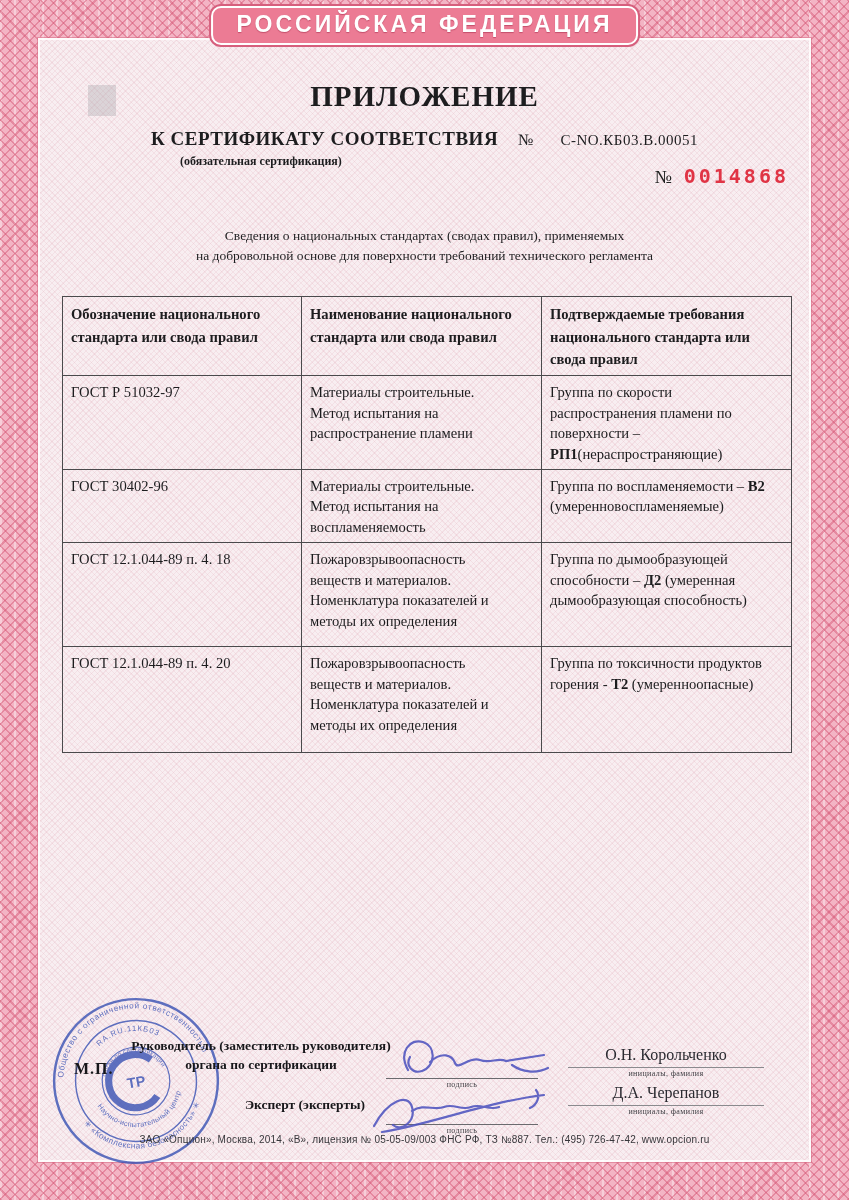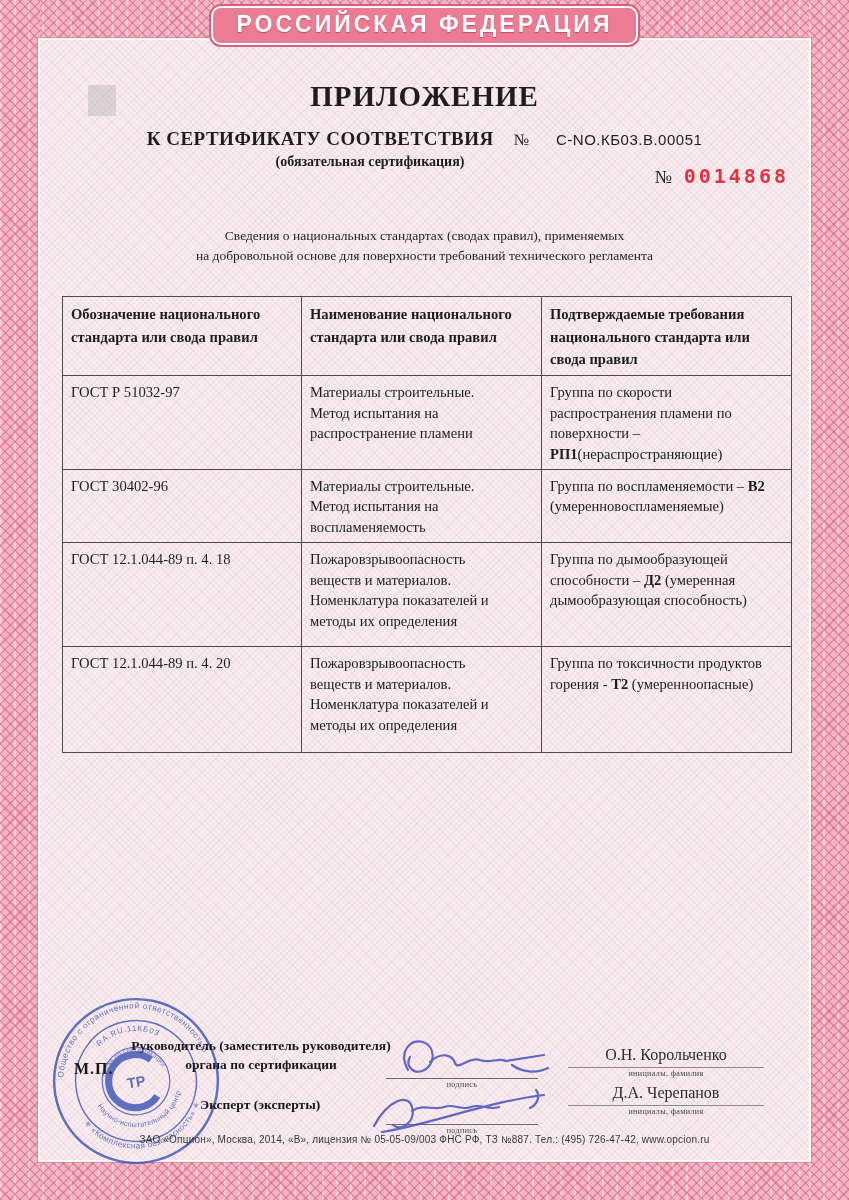--- a/index.html
+++ b/index.html
@@ -44,24 +44,24 @@
 
   .title{
     position:absolute;top:80px;left:0;width:100%;text-align:center;
     font-size:29px;font-weight:bold;letter-spacing:1px;color:#1d1d1f;
   }
   .subtitle-row{
     position:absolute;top:128px;left:0;width:100%;text-align:center;white-space:nowrap;color:#1d1d1f;
   }
   .subtitle-main{font-size:19px;font-weight:bold;letter-spacing:.5px;margin-top:44px;}
   .subtitle-no{font-size:16px;margin-left:16px;}
-  .subtitle-cert{font-family:Liberation Sans, sans-serif;font-size:15px;margin-left:23px;letter-spacing:.5px;}
+  .subtitle-cert{font-family:Liberation Serif, serif;font-size:15px;margin-left:23px;letter-spacing:.5px;}
   .cert-type{
-    position:absolute;top:154px;left:180px;width:380px;text-align:center;
-    font-size:14px;font-weight:bold;color:#1d1d1f;
+    position:absolute;top:154px;left:180px;width:380px;text-align:left;
+    font-size:12px;font-weight:bold;color:#1d1d1f;
   }
   .blank-no{position:absolute;top:164px;right:60px;text-align:center;white-space:nowrap;}
   .blank-no .lbl{font-size:18px;color:#222;}
   .blank-no .num{
     font-family:"DejaVu Sans Mono",monospace;font-size:20px;font-weight:bold;
     color:#e03445;letter-spacing:3px;margin-left:8px;
   }
 
   .intro{position:absolute;top:226px;left:0;width:100%;text-align:center;font-size:13.5px;line-height:20px;color:#1e1e20;}
 
@@ -78,21 +78,21 @@
     padding:6px 10px 4px 8px;font-size:14.6px;color:#1c1c1e;
   }
   table.standards th{font-weight:bold;line-height:1.55;}
   table.standards td{font-weight:normal;line-height:1.42;}
   td.pre-line{white-space:pre-line;}
   .bold-part{font-weight:bold;}
 
   
   .role1{position:absolute;left:118px;top:1036px;width:286px;text-align:center;font-weight:bold;font-size:13.5px;line-height:19px;color:#17171a;}
   .mp{position:absolute;left:74px;top:1060px;font-weight:bold;font-size:16px;letter-spacing:1px;color:#17171a;z-index:5;}
-  .role2{position:absolute;left:200px;top:1097px;width:210px;text-align:left;font-weight:bold;font-size:13.5px;color:#17171a;}
+  .role2{position:absolute;left:200px;top:1097px;width:210px;text-align:center;font-weight:bold;font-size:13.5px;color:#17171a;}
 
   .sig-field{position:absolute;width:152px;}
   .sig-field .line{border-bottom:1.2px solid #6a6a6e;}
   .caption{font-size:8px;color:#3d3d42;text-align:center;letter-spacing:.4px;padding-top:1px;}
   .sig1{left:386px;top:1042px;} .sig1 .line{height:36px;}
   .sig2{left:386px;top:1088px;} .sig2 .line{height:36px;}
 
   .name-field{position:absolute;left:568px;width:196px;text-align:center;}
   .name-field .nm{font-size:16px;color:#2a2a30;border-bottom:1.2px solid #8a8a8e;padding-bottom:3px;}
   .name1{top:1046px;} .name2{top:1084px;}

